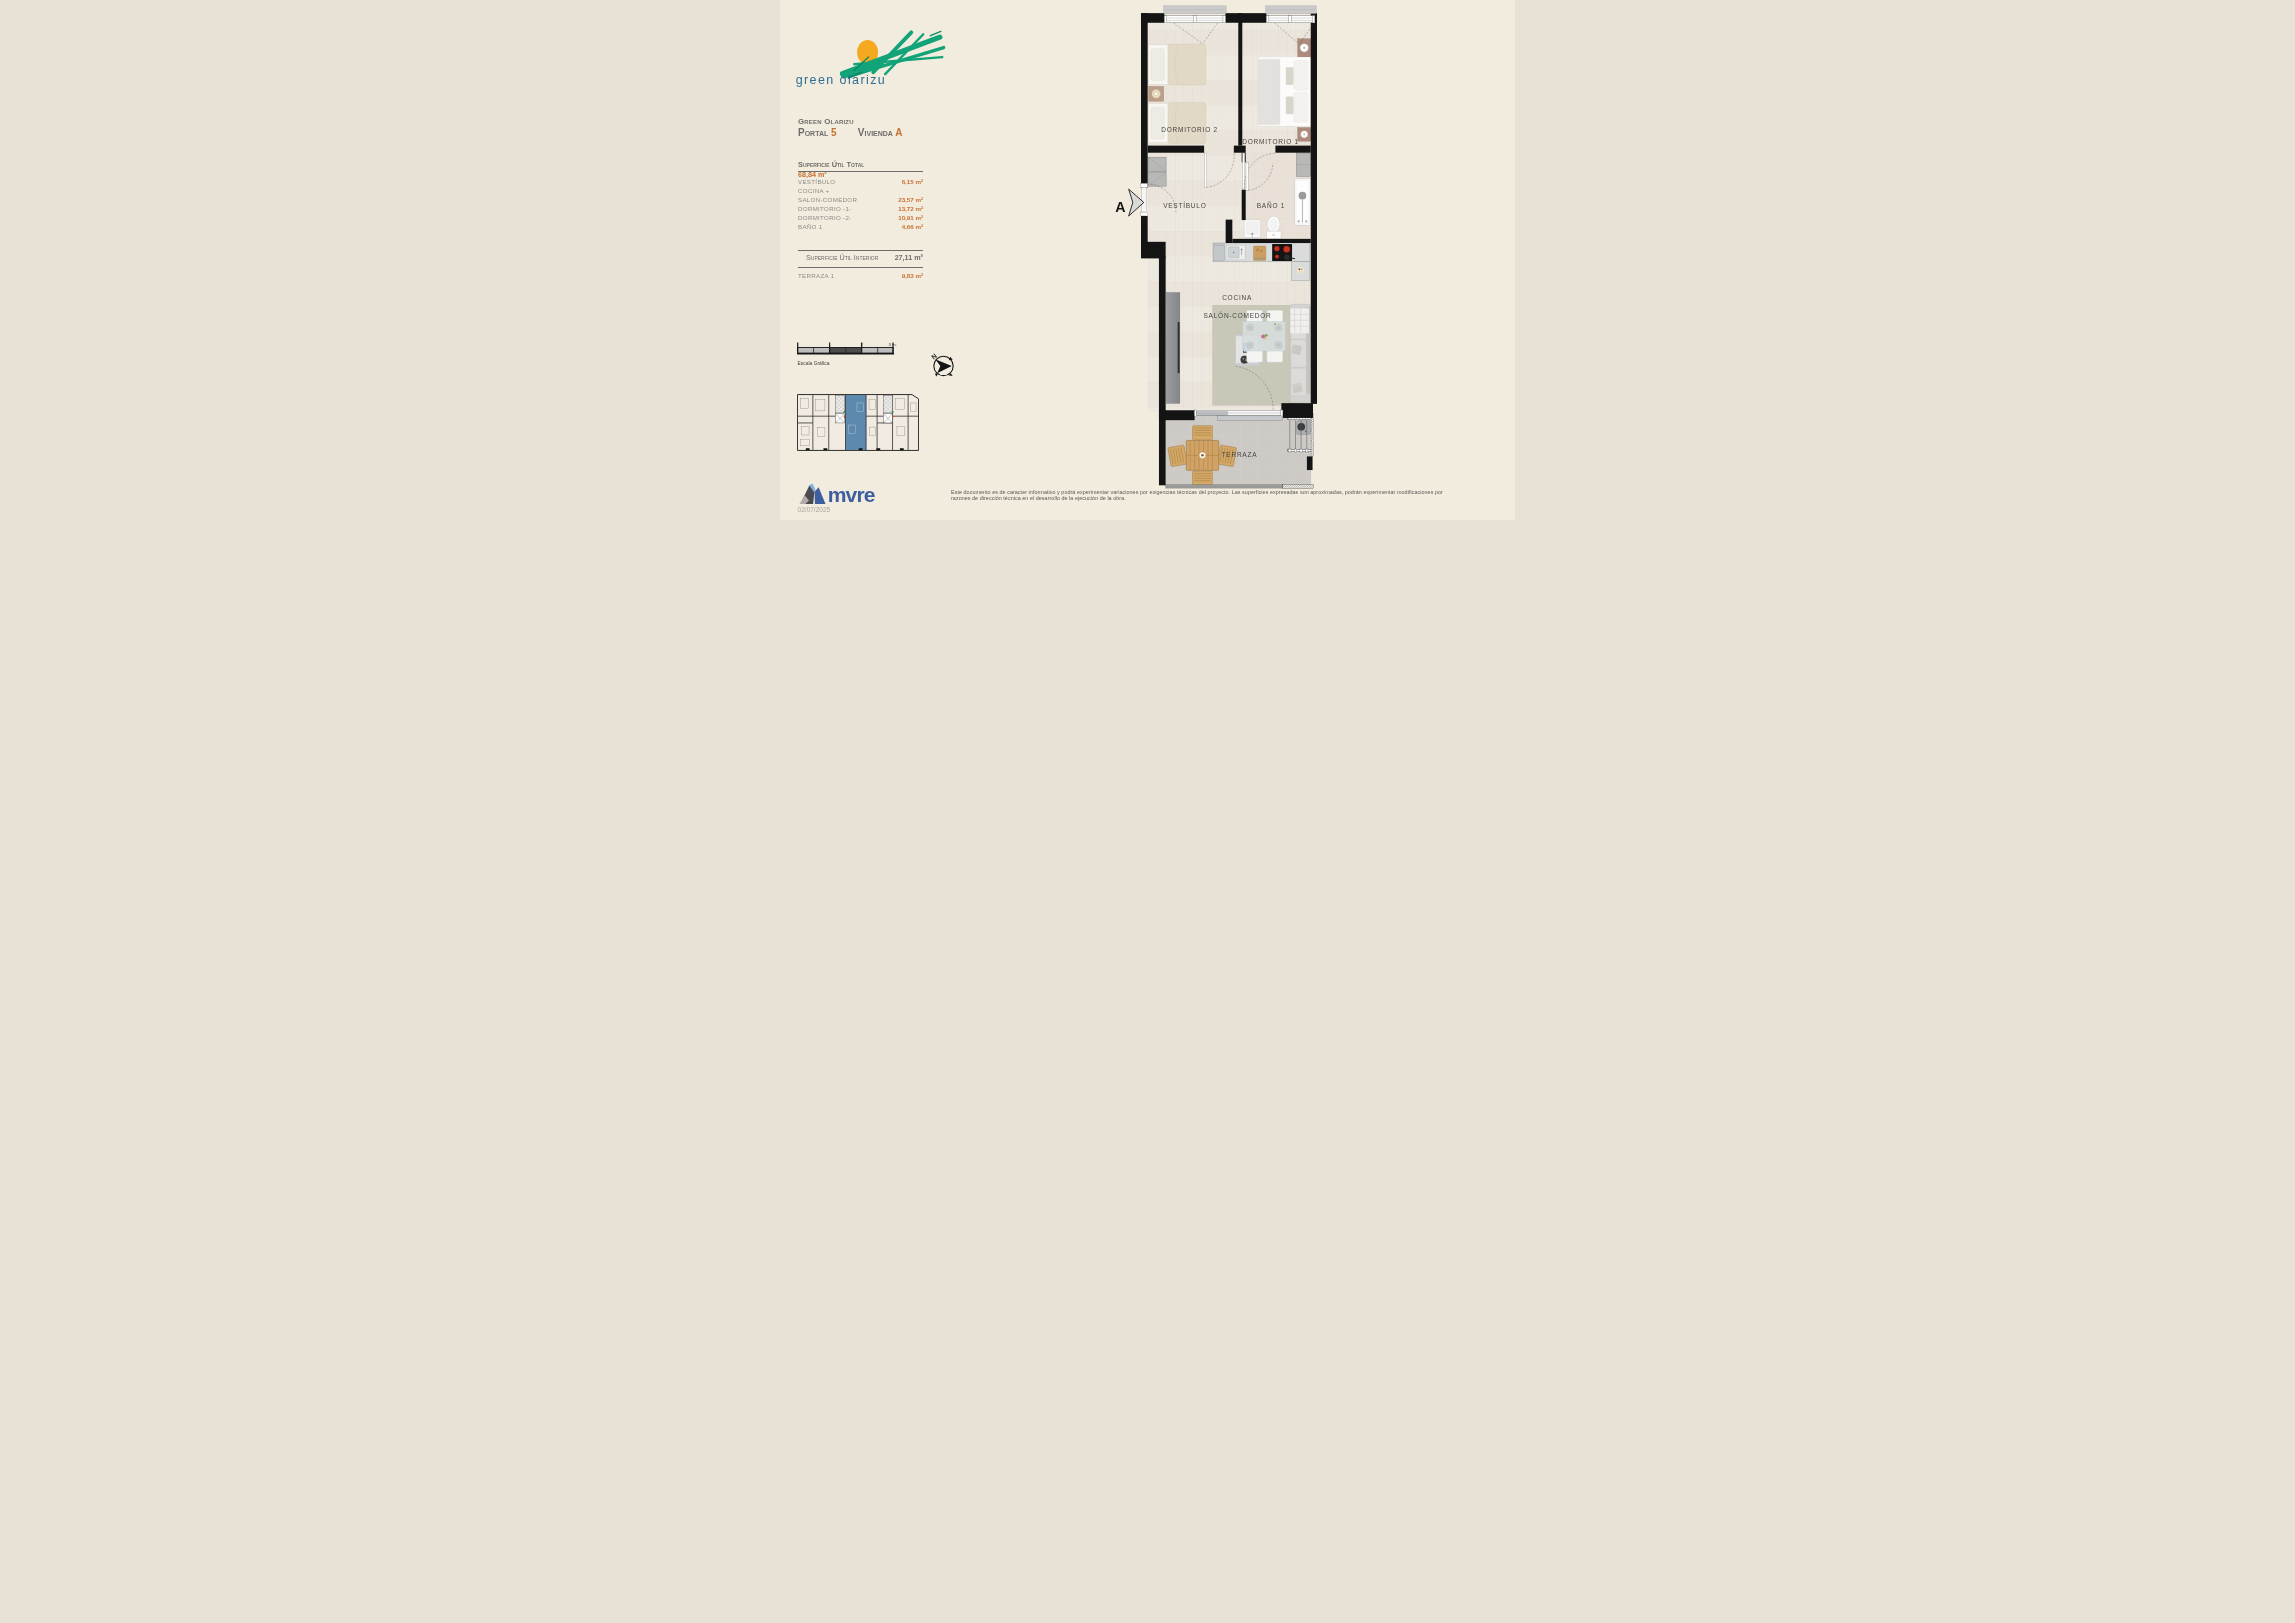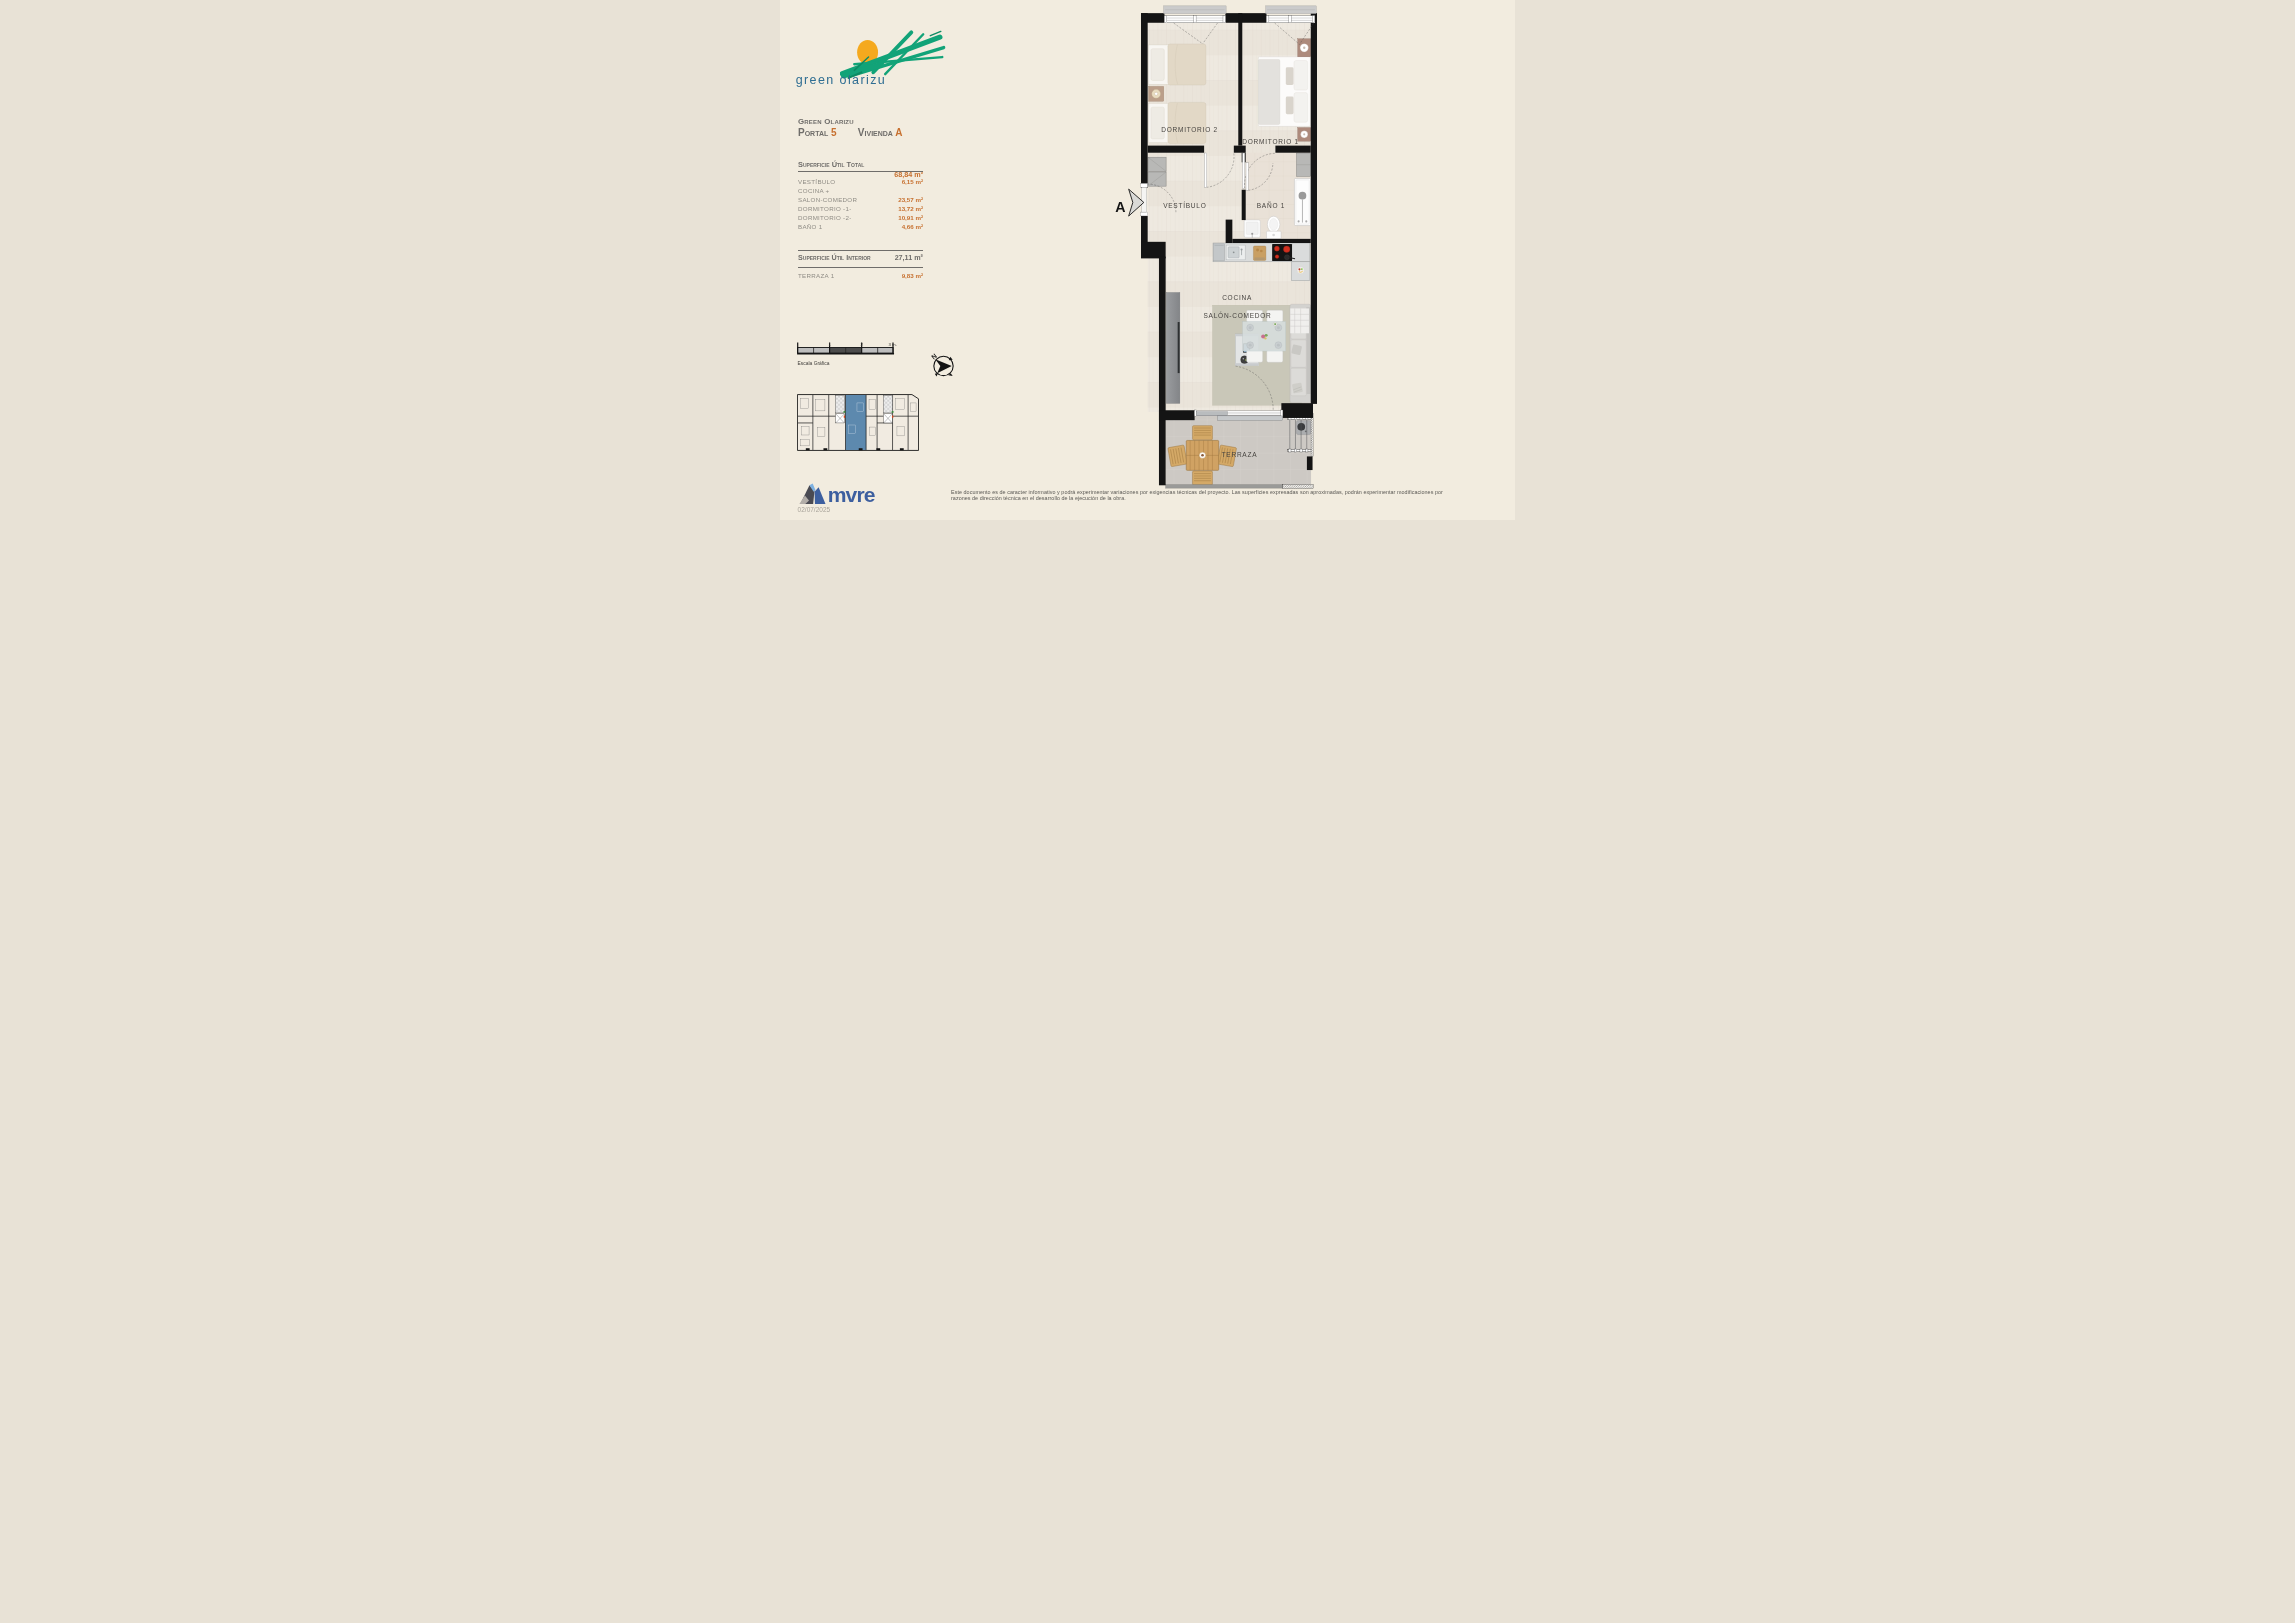--- a/index.html
+++ b/index.html
@@ -12,28 +12,28 @@
 
   
   .head-block { position:absolute; left:18px; top:117px; width:126px; }
   .project-title { font-variant:small-caps; font-weight:bold; font-size:7.9px; color:#6f6d6a; letter-spacing:0.2px; }
   .portal-line { margin-top:0.9px; font-variant:small-caps; font-weight:bold; font-size:10px; color:#6f6d6a; }
   .portal-line .num { color:#c7702f; }
   .portal-line .gap { display:inline-block; width:15.7px; }
 
   .sup-block { position:absolute; left:18px; top:160px; width:126px; }
   .sup-title { font-variant:small-caps; font-weight:bold; font-size:7.4px; color:#6f6d6a; }
-  .sup-total-val { text-align:right; font-weight:bold; font-size:7.2px; color:#c7702f; margin-top:1.4px; padding-right:0.9px; }
+  .sup-total-val { text-align:left; font-weight:bold; font-size:7.2px; color:#c7702f; margin-top:1.4px; padding-right:0.9px; }
   .rule { position:absolute; left:18px; width:125px; height:1.4px; background:#6f6d6a; }
   .rows { position:absolute; left:18px; top:178px; width:125px; }
   .arow { display:flex; justify-content:space-between; align-items:baseline; height:9px; }
   .arow .lbl { font-size:6.2px; color:#8f8c85; letter-spacing:0.3px; }
   .arow .val { font-size:6.2px; font-weight:bold; color:#c7702f; }
   .int-row { position:absolute; left:18px; top:253px; width:125px; display:flex; justify-content:space-between; }
-  .int-row .lbl { font-variant:small-caps; font-weight:bold; font-size:7.2px; color:#6f6d6a; }
+  .int-row .lbl { font-variant:small-caps; font-weight:normal; font-size:7.2px; color:#6f6d6a;margin-left:8px; }
   .int-row .val { font-weight:bold; font-size:7.2px; color:#6f6d6a; }
   .ter-row { position:absolute; left:18px; top:272px; width:125px; display:flex; justify-content:space-between; }
   .ter-row .lbl { font-size:6.2px; color:#8f8c85; letter-spacing:0.3px; }
   .ter-row .val { font-size:6.2px; font-weight:bold; color:#c7702f; }
 
   
   .scalebar { position:absolute; left:16.7px; top:342px; width:99px; height:19.4px; }
   .scale-caption { position:absolute; left:17.6px; top:361px; font-size:4.9px; color:#3f3d3a; }
   .compass { position:absolute; left:149px; top:351px; width:29px; height:29px; }
 

